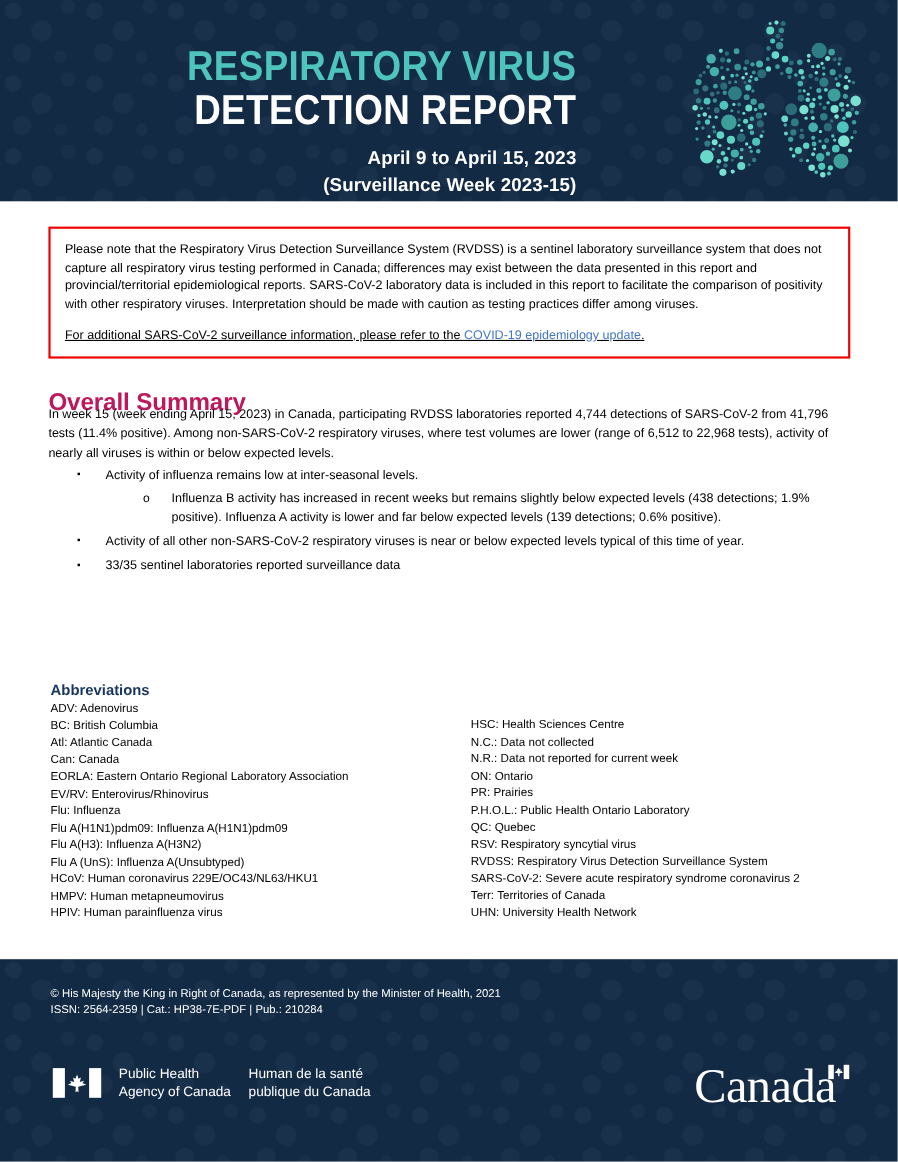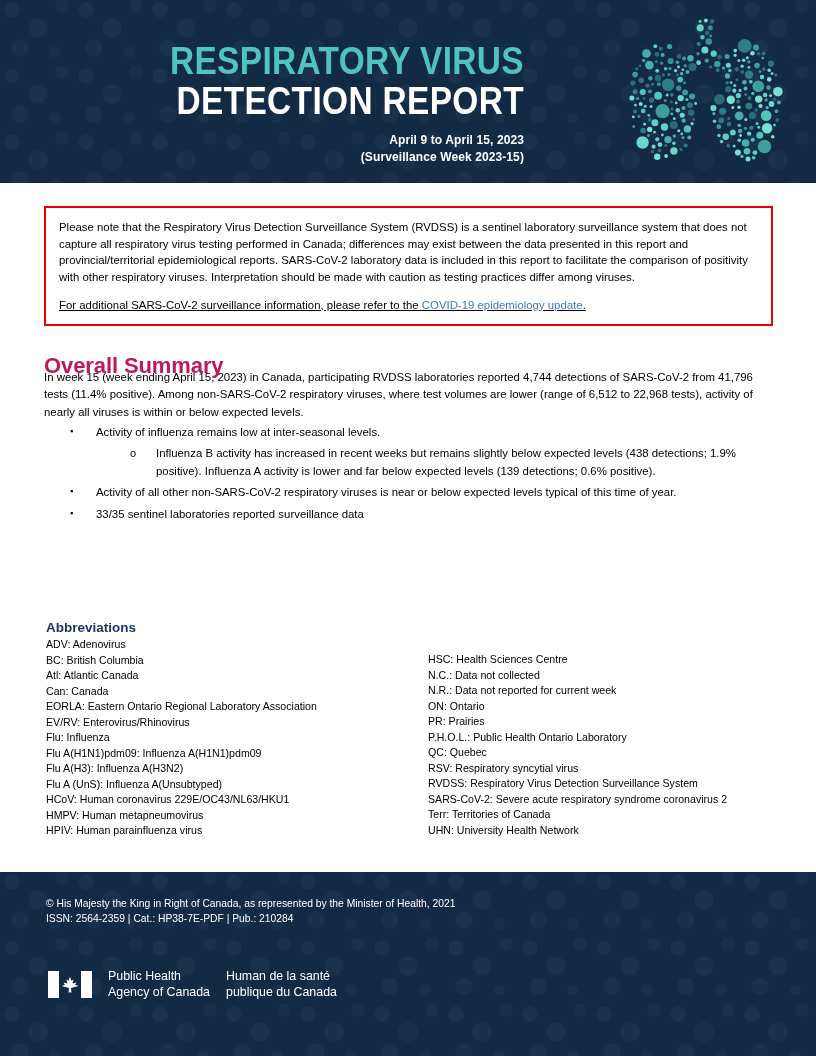--- a/index.html
+++ b/index.html
@@ -54,21 +54,21 @@
     font-size: 38px;
     letter-spacing: 0.4px;
     color: #ffffff;
     line-height: 1.06;
     transform: scaleX(0.88);
     transform-origin: right center;
     white-space: nowrap;
   }
   .title-dates {
     margin-top: 11px;
-    font-size: 12px;
+    font-size: 17px;
     font-weight: bold;
     color: #ffffff;
     line-height: 1.45;
     letter-spacing: 0.1px;
     text-align: right;
   }
   .lungs {
     position: absolute;
     right: 18px;
     top: 16px;
@@ -594,13 +594,16 @@
       <span class="phac-en">
         <span>Public Health</span><br>
         <span>Agency of Canada</span>
       </span><span class="phac-fr">
         <span>Human de la santé</span><br>
         <span>publique du Canada</span>
       </span>
     </div>
   </div>
 
+  <div class="canada-wordmark"><span>Canada</span><span class="wm-flag"><span class="b l"></span><span class="b r"></span><svg width="9" height="11" viewBox="0 0 100 100">
+          <path fill="#ffffff" d="M50 4 L58 26 L70 20 L64 42 L86 36 L78 48 L96 56 L56 66 L58 96 L50 88 L42 96 L44 66 L4 56 L22 48 L14 36 L36 42 L30 20 L42 26 Z"></path>
+        </svg></span></div>
 </div>
 
 </body></html>

